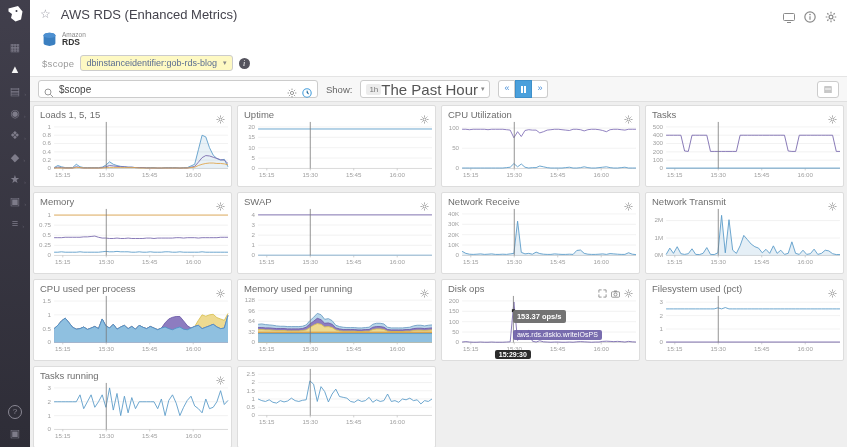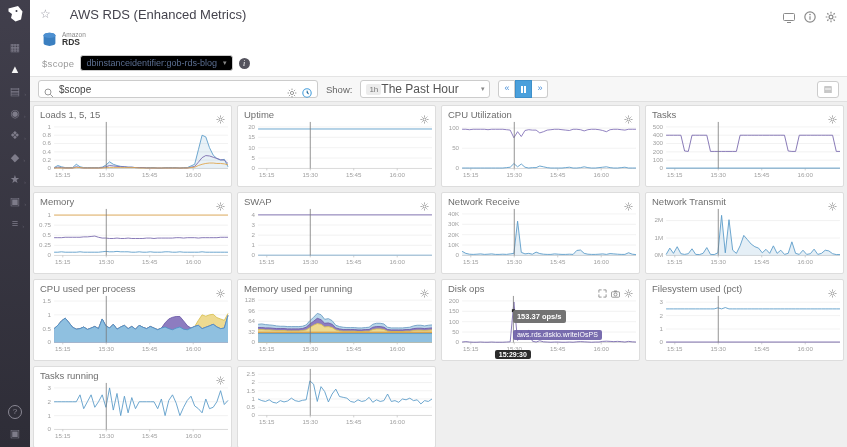--- a/index.html
+++ b/index.html
@@ -11,43 +11,43 @@
   .snav{display:flex;flex-direction:column;align-items:center;gap:11px;}
   .sitem{color:#7e7c8a;font-size:11px;line-height:11px;cursor:pointer;position:relative;}
   .sitem.active{color:#f5f5f5;}
   .sitem .chev{font-size:6px;color:#5d5b68;position:absolute;right:-6px;top:3px;}
   .sbottom{margin-top:auto;display:flex;flex-direction:column;align-items:center;gap:9px;padding-bottom:8px;}
   .helpdot{width:12px;height:12px;border-radius:50%;border:1px solid #8a8894;color:#8a8894;font-size:8px;line-height:12px;text-align:center;}
   
   .main{flex:1;display:flex;flex-direction:column;background:#fff;min-width:0;}
   .topbar{display:flex;align-items:center;padding:5px 10px 2px 10px;height:18px;flex:none;}
   .star{color:#9a9aa5;font-size:12px;margin-right:5px;}
-  .ptitle{font-size:13px;font-weight:400;color:#44434d;margin:14px;}
+  .ptitle{font-size:13px;font-weight:400;color:#44434d;margin:5px;}
   .top-actions{margin-left:auto;display:flex;gap:9px;align-items:center;}
   .ticon{width:12px;height:11px;display:inline-block;}
   
   .brand-row{display:flex;align-items:center;gap:5px;padding:6px 0 2px 12px;flex:none;}
   .rdsicon{width:15px;height:15px;}
   .brand-top{font-size:6.5px;color:#8a8a8a;line-height:7px;}
   .brand-bottom{font-size:8.5px;font-weight:bold;color:#333;line-height:9px;}
   
   .tv-row{display:flex;align-items:center;gap:6px;padding:6px 0 5px 12px;flex:none;}
   .tv-label{font-size:9.5px;color:#9a9a9a;letter-spacing:.3px;}
-  .tv-select{display:flex;align-items:center;gap:6px;border:1px solid #ccc;border-radius:3px;background:#000000;height:14px;padding:0 5px;font-size:9px;color:#5b6e91;cursor:pointer;text-align:center;}
+  .tv-select{display:flex;align-items:center;gap:6px;border:1px solid #ccc;border-radius:3px;background:#fef9c3;height:14px;padding:0 5px;font-size:9px;color:#5b6e91;cursor:pointer;text-align:center;}
   .tv-select .caret{color:#888;font-size:7px;}
   .infodot{width:11px;height:11px;border-radius:50%;background:#55545e;color:#fff;font-size:8px;line-height:11px;text-align:center;font-style:italic;font-family:"Liberation Serif",serif;}
   
   .toolbar{display:flex;align-items:center;background:#f7f7f7;border-top:1px solid #e4e4e4;border-bottom:1px solid #e0e0e0;height:24px;padding:0 8px;gap:8px;flex:none;}
   .search{display:flex;align-items:center;background:#fff;border:1px solid #ccc;border-radius:3px;height:16px;width:268px;padding:0 5px;gap:5px;}
   .search .q{font-size:10px;color:#444;flex:1;}
   .sicon{width:10px;height:10px;flex:none;}
   .show-label{font-size:9.5px;color:#666;}
   .range-select{display:flex;align-items:center;border:1px solid #ccc;border-radius:3px;background:#fff;height:16px;padding:0 5px;width:118px;cursor:pointer;}
   .range-badge{background:#ececec;border-radius:2px;font-size:8px;color:#777;padding:1px 3px;}
-  .range-label{font-size:12px;color:#555;flex:1;}
+  .range-label{font-size:15px;color:#555;flex:1;}
   .range-select .caret{color:#888;font-size:7px;}
   .btn-group{display:flex;}
   .tbtn{width:15px;height:16px;border:1px solid #ccc;background:#fff;color:#4a90d9;font-size:9px;line-height:15px;text-align:center;cursor:pointer;}
   .tbtn:first-child{border-radius:3px 0 0 3px;}
   .tbtn:last-child{border-radius:0 3px 3px 0;border-left:none;}
   .tbtn.pause{background:#4aa0dc;border-color:#3d8fc9;display:flex;align-items:center;justify-content:center;gap:1px;}
   .tbtn.pause i{display:block;width:2px;height:7px;background:#fff;}
   .grid-btn{margin-left:auto;width:20px;height:15px;border:1px solid #ccc;border-radius:3px;background:#fff;color:#999;font-size:9px;line-height:14px;text-align:center;cursor:pointer;}
   
   .dash{flex:1;background:#efefef;padding:3px;overflow:hidden;}

